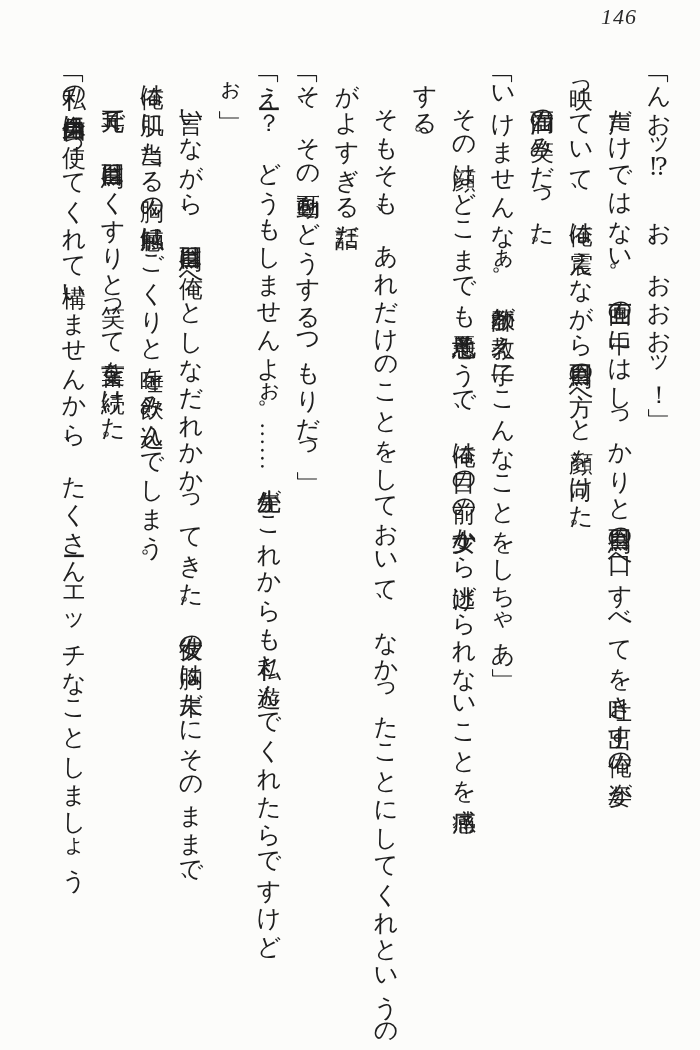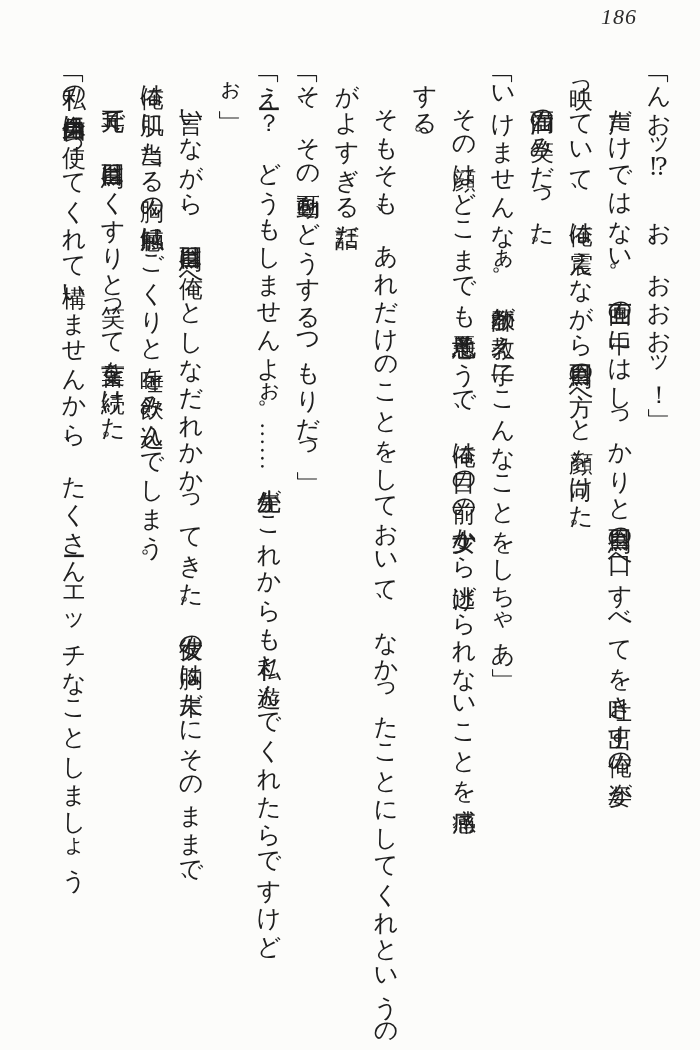--- a/index.html
+++ b/index.html
@@ -42,21 +42,21 @@
     white-space: nowrap;
   }
   .line.indent {
     text-indent: 1em;
   }
 </style>
 </head>
 <body style="background: rgb(252, 252, 250);">
 
 <div class="page">
-  <div class="page-number" style="color: rgb(43, 43, 43);">186</div>
+  <div class="page-number" style="color: rgb(43, 43, 43);">146</div>
   <div class="text-block" id="textBlock" style="color: rgb(30, 30, 30);">
       <p class="line">「んおッ⁉　お、おおおッ！」</p>
       <p class="line indent">声だけではない。画面の中にはしっかりと羽目鳥の口へすべてを吐き出す俺の姿が</p>
       <p class="line">映っていて、俺は震えながら羽目鳥の方へと顔を向けた。</p>
       <p class="line indent">満面の笑みだった。</p>
       <p class="line">「いけませんなぁ。教師が教え子にこんなことをしちゃあ」</p>
       <p class="line indent">その顔はどこまでも意地悪そうで、俺は目の前の少女から逃げられないことを痛感</p>
       <p class="line">する。</p>
       <p class="line indent">そもそも、あれだけのことをしておいて、なかったことにしてくれというのもむし</p>
       <p class="line">がよすぎる話だ。</p>

